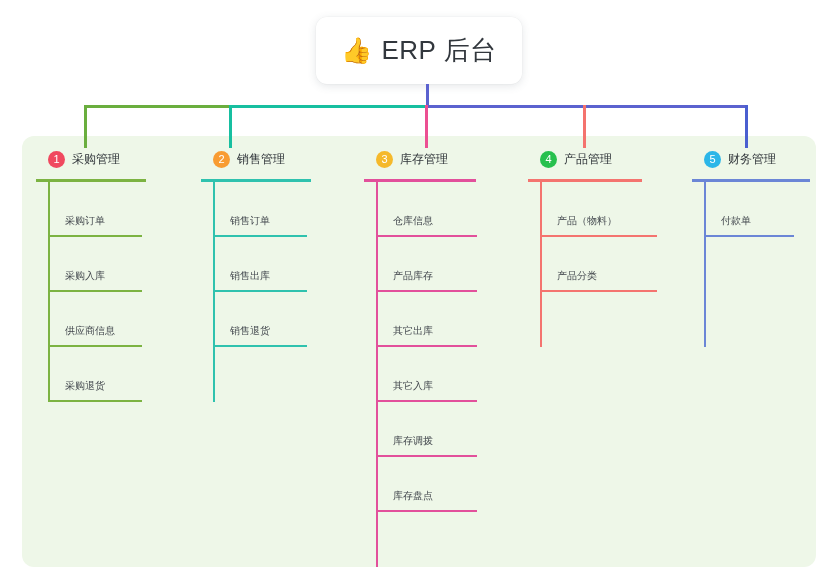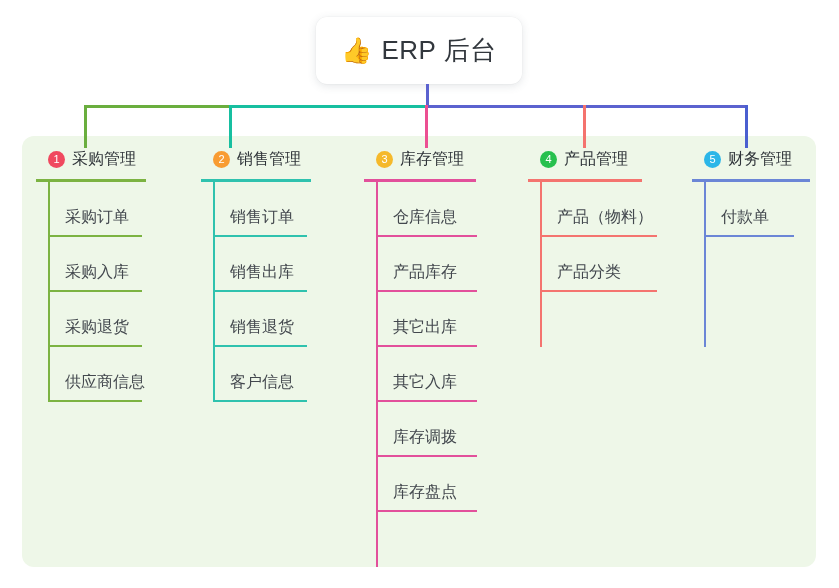--- a/index.html
+++ b/index.html
@@ -51,32 +51,32 @@
   .col{position:absolute;top:146px;}
   .col-head{
     display:flex;align-items:center;gap:7px;
     height:26px;padding-left:12px;white-space:nowrap;
   }
   .badge{
     width:17px;height:17px;border-radius:50%;
     color:#ffffff;font-size:11px;line-height:17px;text-align:center;
     flex:0 0 auto;font-weight:normal;
   }
-  .head-text{font-size:16px;color:#2f3439;}
+  .head-text{font-size:12px;color:#2f3439;}
   .head-rule{height:3px;margin-top:7px;}
 
   
   .leaves{position:relative;margin-top:0;}
   .spine{position:absolute;left:12px;top:0;width:2px;}
   .leaf{
     position:relative;height:55px;
   }
   .leaf-text{
     position:absolute;left:29px;bottom:9px;
-    font-size:16px;color:#43484e;white-space:nowrap;
+    font-size:10px;color:#43484e;white-space:nowrap;
   }
   .leaf-rule{
     position:absolute;left:12px;bottom:0;height:2px;
   }
 </style>
 </head>
 <body>
 
 <div id="stage">
 
@@ -108,25 +108,25 @@
           <div class="spine" style="background: rgb(124, 179, 66); height: 220px;"></div>
           <div class="leaf">
             <span class="leaf-text">采购订单</span>
             <div class="leaf-rule" style="background: rgb(124, 179, 66); width: 94px;"></div>
           </div>
           <div class="leaf">
             <span class="leaf-text">采购入库</span>
             <div class="leaf-rule" style="background: rgb(124, 179, 66); width: 94px;"></div>
           </div>
           <div class="leaf">
+            <span class="leaf-text">供应商信息</span>
+            <div class="leaf-rule" style="background: rgb(124, 179, 66); width: 94px;"></div>
+          </div>
+          <div class="leaf">
             <span class="leaf-text">采购退货</span>
-            <div class="leaf-rule" style="background: rgb(124, 179, 66); width: 94px;"></div>
-          </div>
-          <div class="leaf">
-            <span class="leaf-text">供应商信息</span>
             <div class="leaf-rule" style="background: rgb(124, 179, 66); width: 94px;"></div>
           </div>
         </div>
       </div>
       <div class="col" style="left: 201px;">
         <div class="col-head">
           <span class="badge" style="background: rgb(248, 156, 50);">2</span>
           <span class="head-text">销售管理</span>
         </div>
         <div class="head-rule" style="background: rgb(47, 194, 174); width: 110px;"></div>
@@ -137,24 +137,20 @@
             <div class="leaf-rule" style="background: rgb(47, 194, 174); width: 94px;"></div>
           </div>
           <div class="leaf">
             <span class="leaf-text">销售出库</span>
             <div class="leaf-rule" style="background: rgb(47, 194, 174); width: 94px;"></div>
           </div>
           <div class="leaf">
             <span class="leaf-text">销售退货</span>
             <div class="leaf-rule" style="background: rgb(47, 194, 174); width: 94px;"></div>
           </div>
-          <div class="leaf">
-            <span class="leaf-text">客户信息</span>
-            <div class="leaf-rule" style="background: rgb(47, 194, 174); width: 94px;"></div>
-          </div>
         </div>
       </div>
       <div class="col" style="left: 364px;">
         <div class="col-head">
           <span class="badge" style="background: rgb(245, 185, 43);">3</span>
           <span class="head-text">库存管理</span>
         </div>
         <div class="head-rule" style="background: rgb(226, 80, 155); width: 112px;"></div>
         <div class="leaves" style="height: 385px; text-align: right;">
           <div class="spine" style="background: rgb(226, 80, 155); height: 385px;"></div>

